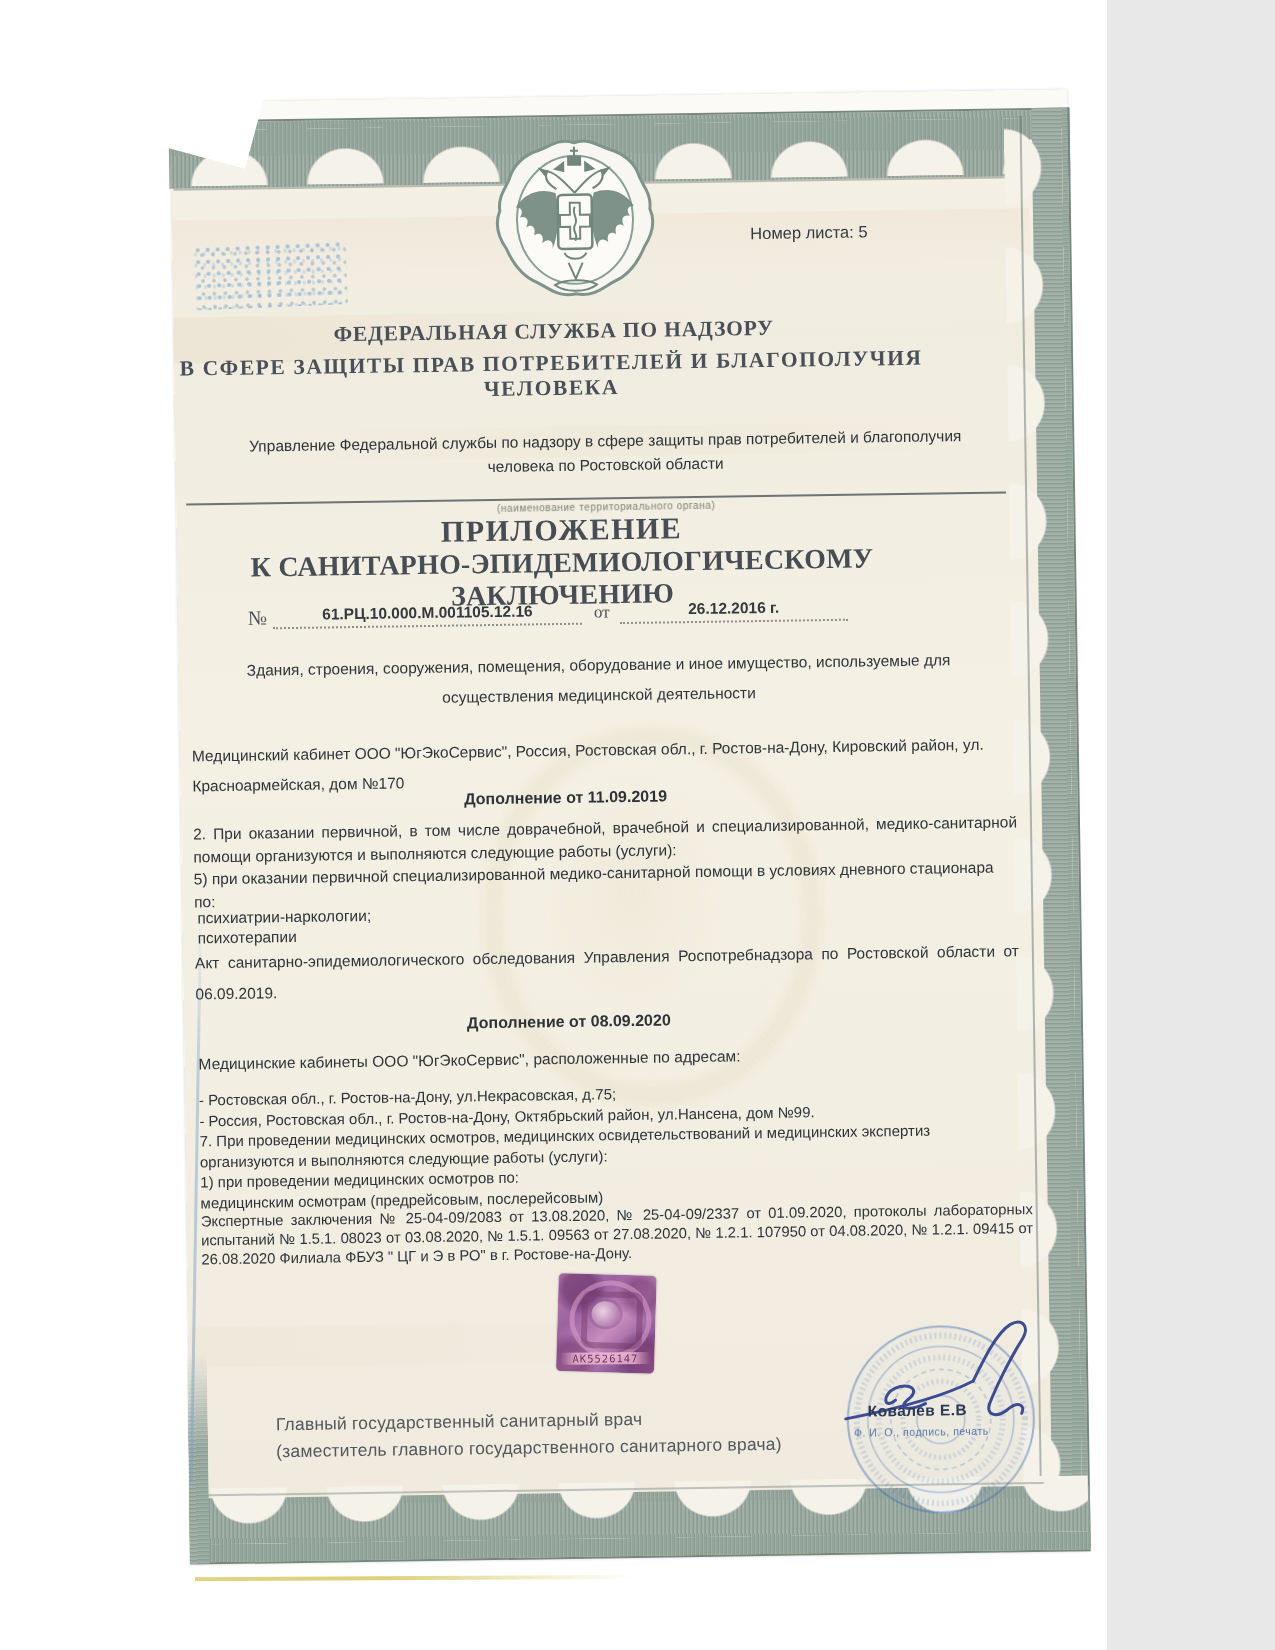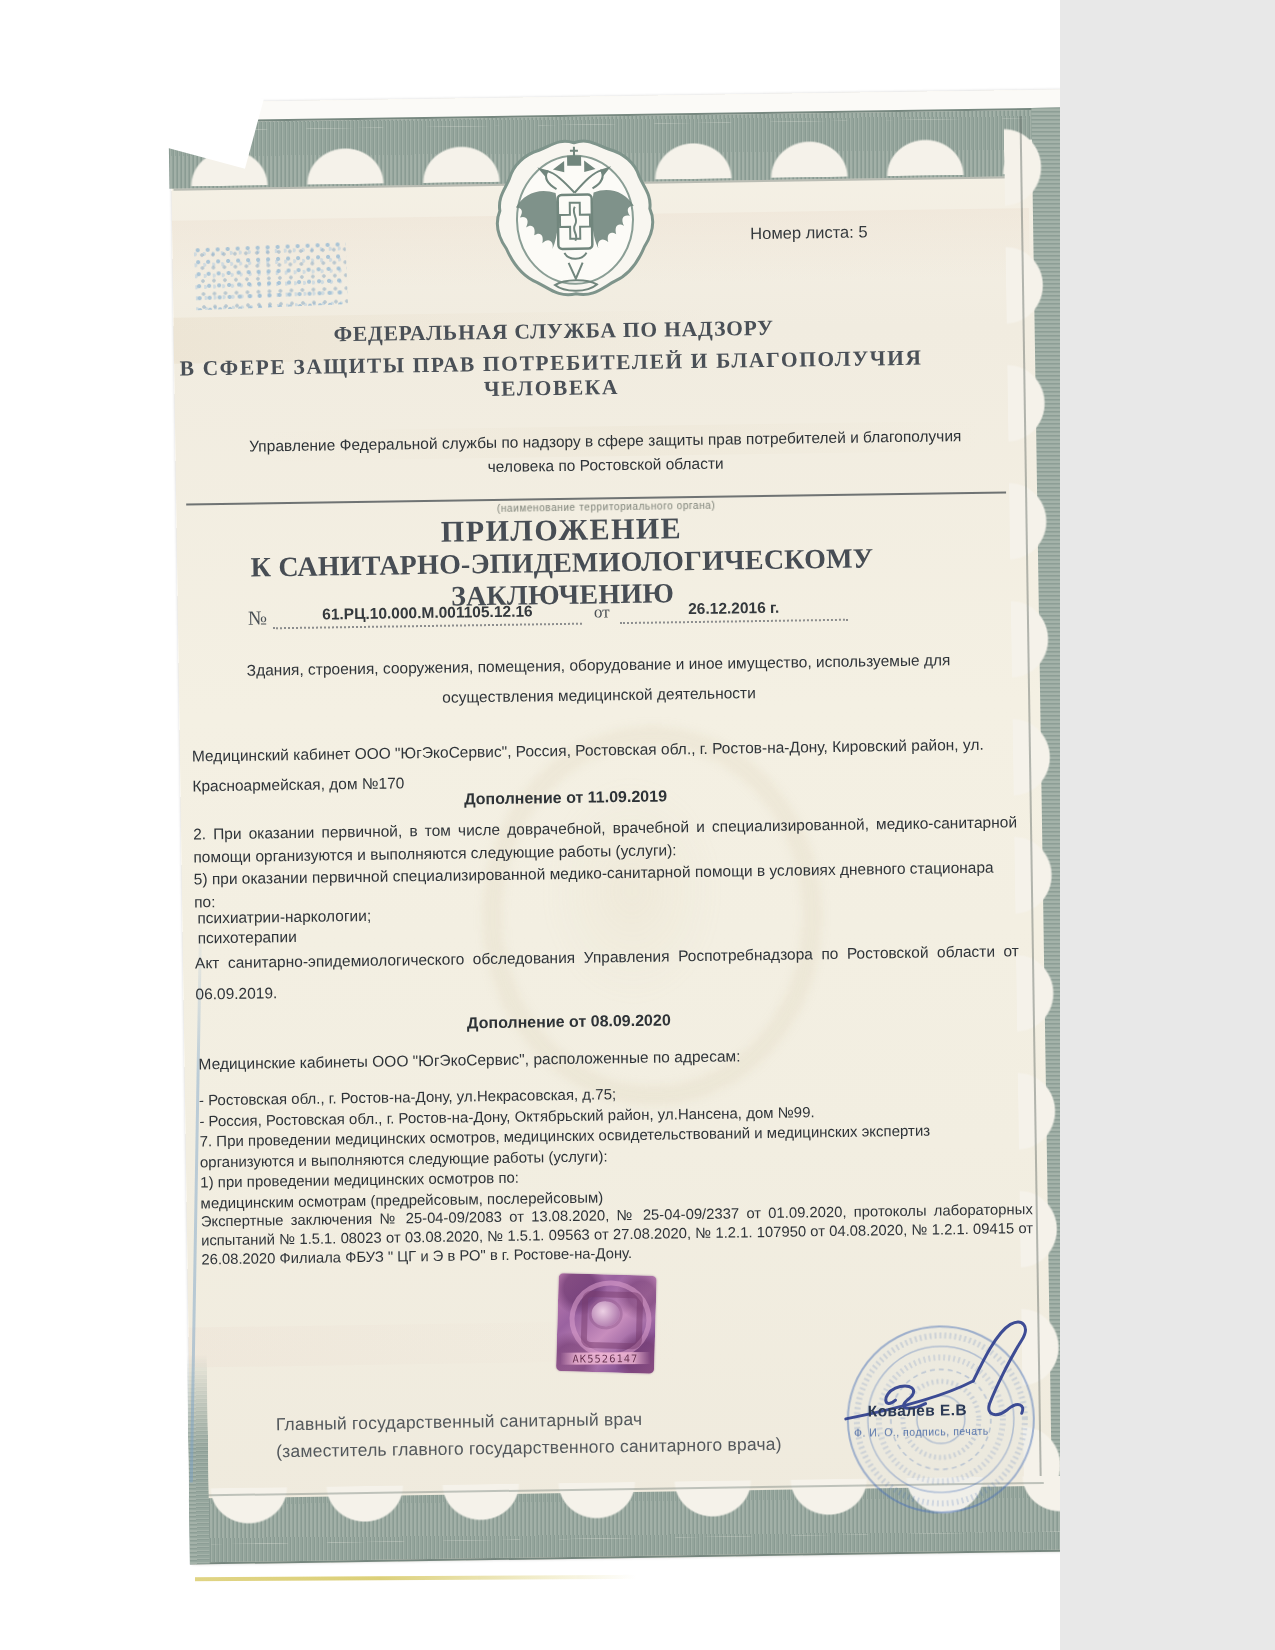--- a/index.html
+++ b/index.html
@@ -1,17 +1,17 @@
 <!DOCTYPE html>
 <html><head>
 <meta charset="utf-8">
 <style>
   html,body{margin:0;padding:0;}
   body{background:#e8e8e8;font-family:"Liberation Sans",sans-serif;}
-  .scan{position:relative;width:1060px;height:1650px;background:#ffffff;overflow:hidden;}
+  .scan{position:relative;width:1060px;height:1650px;background:#ffffff;overflow:hidden;padding-left:47px;}
 
   
   .sheet{
     position:absolute;left:181px;top:96px;width:897px;height:1462px;
     background:linear-gradient(180deg,#f6f2e7 0%,#f1ece0 16%,#f4f0e3 42%,#f2eee1 72%,#efeadd 100%);
     transform:rotate(-0.85deg);
     box-shadow:0 0 3px rgba(0,0,0,.18);
   }
   .sheet-top-white{position:absolute;left:0;right:0;top:0;height:20px;background:#fbfaf7;}
 

